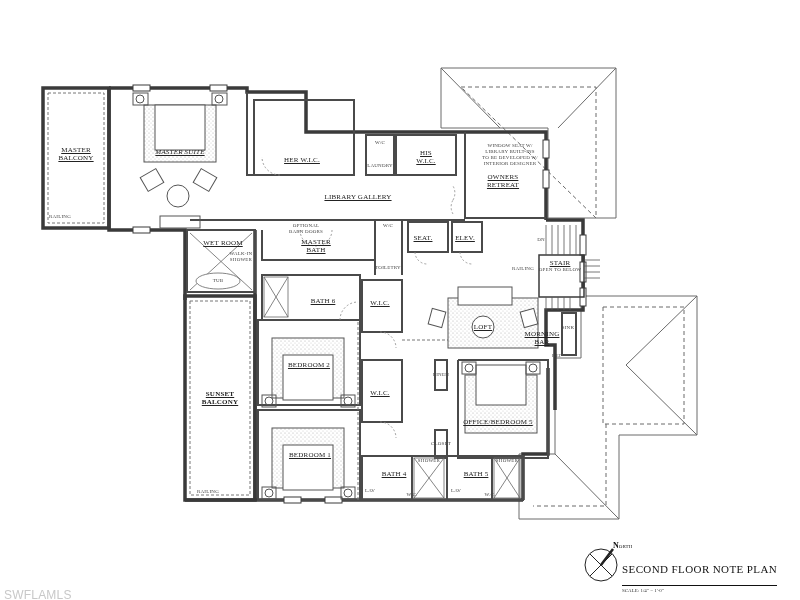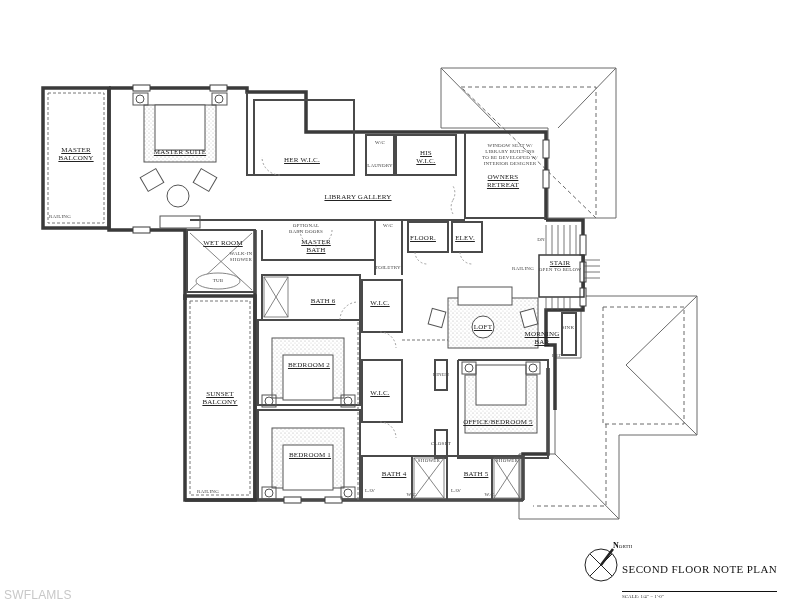--- a/index.html
+++ b/index.html
@@ -1,21 +1,21 @@
 <!DOCTYPE html>
 <html><head>
 <meta charset="utf-8">
 <style>
   html, body { margin:0; padding:0; background:#ffffff; }
   body { width:800px; height:600px; position:relative; overflow:hidden; font-family:"Liberation Serif", serif; }
   #plan { position:absolute; left:0; top:0; width:800px; height:600px; }
   .lbl { position:absolute; font-family:"Liberation Serif", serif; font-size:7px; color:#222; text-align:center; line-height:8px; text-decoration:underline; white-space:pre-line; transform:translate(-50%,-50%); letter-spacing:0.2px; }
   .lbl.sm { font-size:5px; text-decoration:none; line-height:6px; color:#444; }
   .title-block { position:absolute; left:622px; top:563px; }
-  .title { font-family:"Liberation Serif", serif; font-size:11px; color:#111; letter-spacing:0.4px; border-bottom:1.5px solid #111; padding-bottom:16px; }
+  .title { font-family:"Liberation Serif", serif; font-size:11px; color:#111; letter-spacing:0.4px; border-bottom:1.5px solid #111; padding-bottom:10px; }
   .scale { font-family:"Liberation Serif", serif; font-size:5px; color:#333; margin-top:2px; }
   .north { position:absolute; left:613px; top:541px; font-family:"Liberation Serif", serif; font-size:8px; font-weight:bold; color:#111; }
   .north span { font-size:5px; font-weight:normal; }
   .watermark { position:absolute; left:4px; top:588px; font-family:"Liberation Sans", sans-serif; font-size:12px; color:#c8c8c8; letter-spacing:0.2px; }
 </style>
 </head>
 <body>
 
 <svg id="plan" viewBox="0 0 800 600" xmlns="http://www.w3.org/2000/svg">
   <defs>
@@ -217,21 +217,21 @@
   <g fill="none" stroke="#222" stroke-width="1">
     <circle cx="601" cy="565" r="16"></circle>
     <line x1="590" y1="554" x2="612" y2="576"></line>
     <line x1="612" y1="554" x2="590" y2="576"></line>
     <line x1="601" y1="565" x2="613" y2="549" stroke-width="2.5"></line>
   </g>
 </svg>
 
 <div class="lbl" style="left:76px;top:154px;">MASTER
 BALCONY</div>
-<div class="lbl" style="left:180px;top:152px;">MASTER SUITE</div>
+<div class="lbl" style="left:180px;top:152px;font-style:italic;">MASTER SUITE</div>
 <div class="lbl" style="left:302px;top:160px;">HER W.I.C.</div>
 <div class="lbl sm" style="left:380px;top:143px;">W/C</div>
 <div class="lbl sm" style="left:380px;top:166px;">LAUNDRY</div>
 <div class="lbl" style="left:426px;top:157px;">HIS
 W.I.C.</div>
 <div class="lbl sm" style="left:510px;top:155px;">WINDOW SEAT W/
 LIBRARY BUILT-INS
 TO BE DEVELOPED W/
 INTERIOR DESIGNER</div>
 <div class="lbl" style="left:503px;top:181px;">OWNERS
@@ -240,34 +240,34 @@
 <div class="lbl" style="left:223px;top:243px;">WET ROOM</div>
 <div class="lbl sm" style="left:241px;top:257px;">WALK-IN
 SHOWER</div>
 <div class="lbl sm" style="left:218px;top:281px;">TUB</div>
 <div class="lbl sm" style="left:306px;top:229px;">OPTIONAL
 BARN DOORS</div>
 <div class="lbl" style="left:316px;top:246px;">MASTER
 BATH</div>
 <div class="lbl sm" style="left:388px;top:226px;">W/C</div>
 <div class="lbl sm" style="left:388px;top:268px;">TOILETRY</div>
-<div class="lbl" style="left:423px;top:238px;">FLOOR.</div>
+<div class="lbl" style="left:423px;top:238px;">SEAT.</div>
 <div class="lbl" style="left:465px;top:238px;">ELEV.</div>
 <div class="lbl" style="left:560px;top:263px;text-align:right;">STAIR</div>
 <div class="lbl sm" style="left:560px;top:270px;">OPEN TO BELOW</div>
 <div class="lbl sm" style="left:523px;top:269px;">RAILING</div>
 <div class="lbl sm" style="left:541px;top:240px;">DN</div>
 <div class="lbl" style="left:323px;top:301px;">BATH 6</div>
 <div class="lbl" style="left:380px;top:303px;">W.I.C.</div>
 <div class="lbl" style="left:483px;top:327px;text-align:center;">LOFT</div>
 <div class="lbl" style="left:542px;top:338px;">MORNING
 BAR</div>
 <div class="lbl sm" style="left:568px;top:328px;">SINK</div>
 <div class="lbl sm" style="left:557px;top:356px;">REF</div>
-<div class="lbl" style="left:220px;top:398px;">SUNSET
+<div class="lbl" style="left:220px;top:398px;font-weight:bold;">SUNSET
 BALCONY</div>
 <div class="lbl sm" style="left:208px;top:492px;">RAILING</div>
 <div class="lbl sm" style="left:60px;top:217px;">RAILING</div>
 <div class="lbl" style="left:309px;top:365px;">BEDROOM 2</div>
 <div class="lbl" style="left:310px;top:455px;">BEDROOM 1</div>
 <div class="lbl" style="left:380px;top:393px;">W.I.C.</div>
 <div class="lbl sm" style="left:441px;top:375px;">LINEN</div>
 <div class="lbl sm" style="left:441px;top:444px;">CLOSET</div>
 <div class="lbl" style="left:498px;top:422px;">OFFICE/BEDROOM 5</div>
 <div class="lbl" style="left:394px;top:474px;">BATH 4</div>

